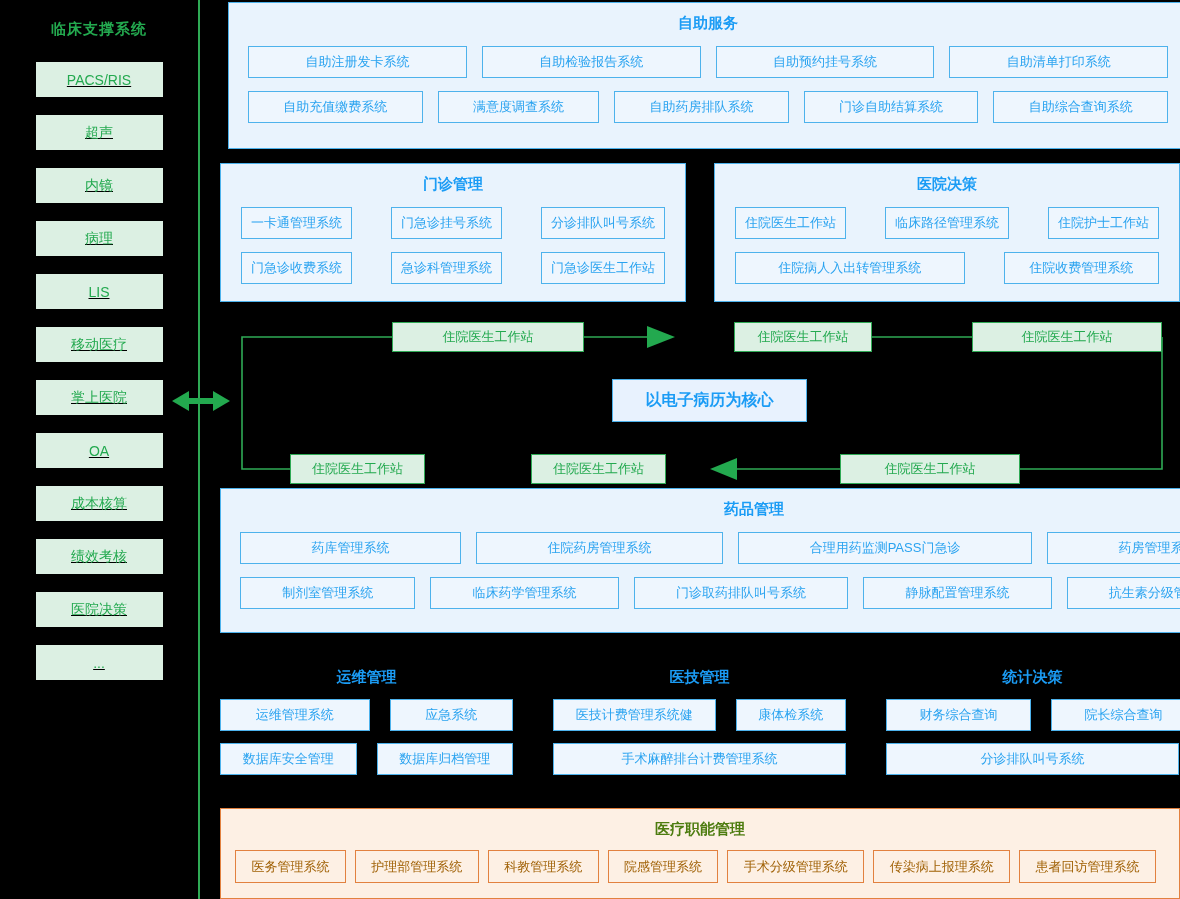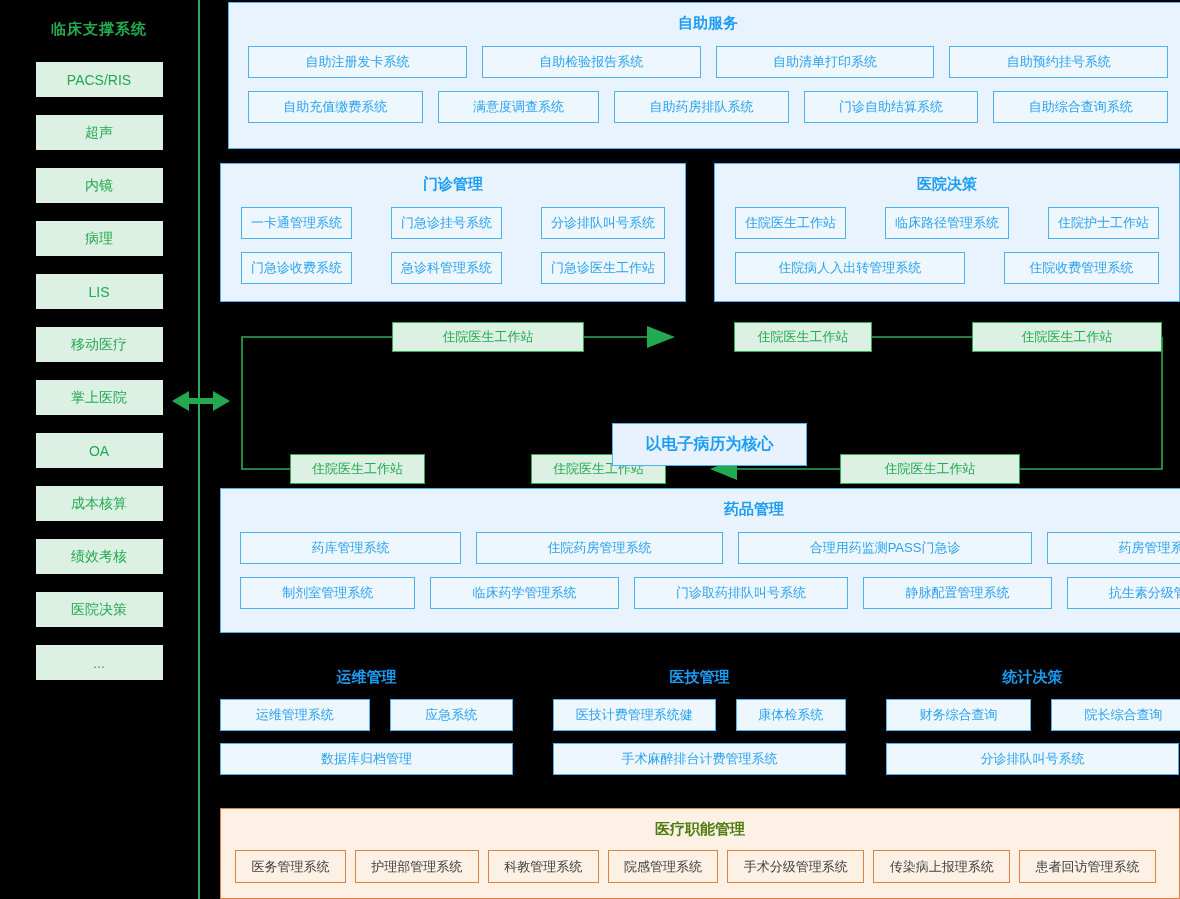--- a/index.html
+++ b/index.html
@@ -14,20 +14,21 @@
   }
 
   
   #sidebar {
     position: absolute;
     left: 0; top: 0;
     width: 200px; height: 899px;
     border-right: 2px solid #2faa55;
     box-sizing: border-box;
     background: #000;
+    text-decoration: underline;
   }
   #sidebar-title {
     color: #23a94f;
     font-weight: bold;
     font-size: 15px;
     text-align: center;
     margin-top: 20px;
     letter-spacing: 1px;
   }
   .side-item {
@@ -133,21 +134,20 @@
     background: #e8f2fe;
     border: 1px solid #4db2ec;
     color: #1b9cf5;
     font-weight: bold;
     font-size: 16px;
     display: flex;
     align-items: center;
     justify-content: center;
     box-sizing: border-box;
     z-index: 4;
-    margin-top: 44px;
   }
 
   
   #panel-drug { left: 0; top: 488px; width: 1068px; height: 145px; }
 
   
   .col-group { position: absolute; top: 668px; }
   .col-title {
     text-align: center;
     color: #1b9cf5;
@@ -166,21 +166,21 @@
   #panel-func {
     left: 0; top: 808px; width: 960px; height: 91px;
     background: #fdf0e4;
     border: 1px solid #e2813f;
   }
   #panel-func .panel-title { color: #4d7c0f; }
   #panel-func .chip-row { padding: 0 14px; margin-top: 11px; }
   #panel-func .chip {
     border: 1px solid #e2813f;
     background: #fdf0e4;
-    color: #404040;
+    color: #a16207;
     margin-right: 9px;
     font-size: 13px;
     height: 33px;
   }
 </style>
 </head>
 <body>
 
 <div id="sidebar">
   <div id="sidebar-title">临床支撑系统</div>
@@ -208,22 +208,22 @@
   </svg>
 </div>
 
 <div id="main">
 
   <div class="panel" id="panel-selfservice">
     <div class="panel-title">自助服务</div>
     <div class="chip-row">
       <div class="chip">自助注册发卡系统</div>
       <div class="chip">自助检验报告系统</div>
+      <div class="chip">自助预约挂号系统</div>
       <div class="chip">自助清单打印系统</div>
-      <div class="chip">自助预约挂号系统</div>
     </div>
     <div class="chip-row">
       <div class="chip">自助充值缴费系统</div>
       <div class="chip">满意度调查系统</div>
       <div class="chip">自助药房排队系统</div>
       <div class="chip">门诊自助结算系统</div>
       <div class="chip">自助综合查询系统</div>
     </div>
   </div>
 
@@ -301,20 +301,21 @@
     </div>
   </div>
 
   <div class="col-group" id="col-ops">
     <div class="col-title">运维管理</div>
     <div class="col-row">
       <div class="chip">运维管理系统</div>
       <div class="chip">应急系统</div>
     </div>
     <div class="col-row">
+      <div class="chip">数据库安全管理</div>
       <div class="chip">数据库归档管理</div>
     </div>
   </div>
 
   <div class="col-group" id="col-tech">
     <div class="col-title">医技管理</div>
     <div class="col-row">
       <div class="chip">医技计费管理系统健</div>
       <div class="chip">康体检系统</div>
     </div>

